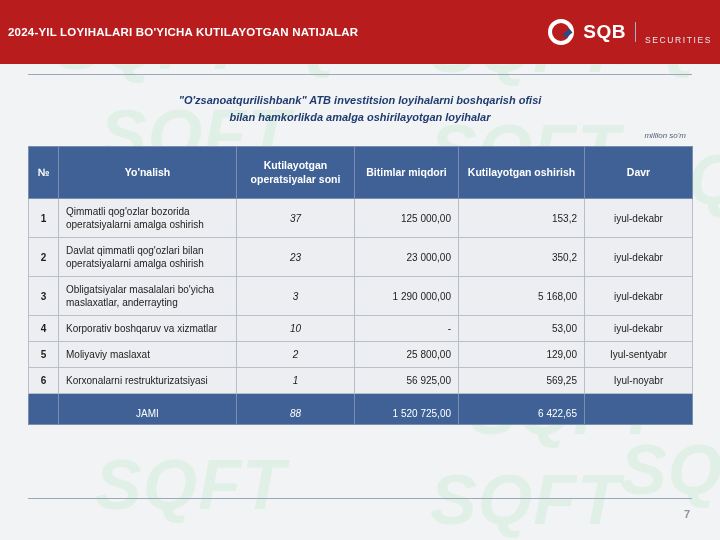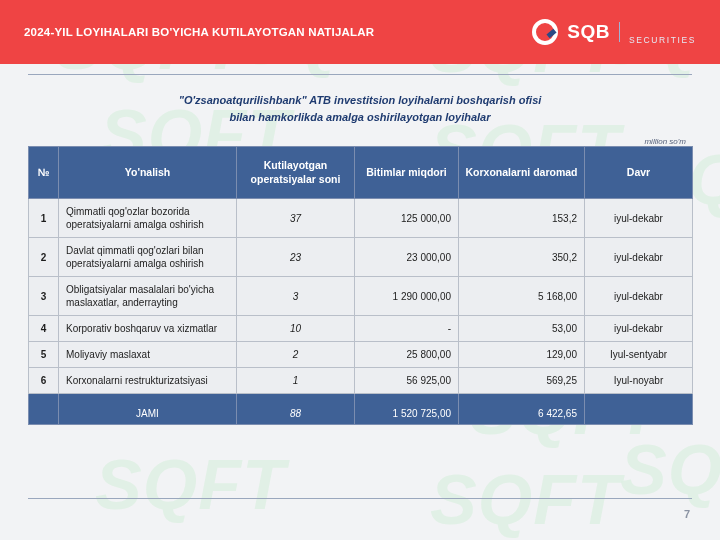--- a/index.html
+++ b/index.html
@@ -33,25 +33,25 @@
     pointer-events: none;
     opacity: .85;
   }
 
   
   .header {
     position: absolute;
     top: 0; left: 0;
     width: 720px;
     height: 64px;
-    background: #ef4444;
+    background: #b91c1c;
     display: flex;
     align-items: center;
     justify-content: space-between;
-    padding: 0 24px;
+    padding: 0 8px;
     box-sizing: border-box;
   }
   .header-title {
     color: #ffffff;
     font-size: 11.5px;
     font-weight: 700;
     letter-spacing: .2px;
     max-width: 480px;
     line-height: 1.25;
   }
@@ -131,21 +131,21 @@
     text-align: center;
     color: #1f3b70;
     font-size: 11px;
     font-weight: 700;
     font-style: italic;
     line-height: 1.5;
   }
 
   .units {
     position: absolute;
-    top: 137px;
+    top: 131px;
     right: 34px;
     color: #55607a;
     font-size: 8px;
     font-style: italic;
   }
 
   
   .table-wrap {
     position: absolute;
     top: 146px;
@@ -265,21 +265,21 @@
           <col class="col4">
           <col class="col5">
           <col class="col6">
       </colgroup>
       <thead>
         <tr>
           <th>№</th>
           <th>Yo'nalish</th>
           <th>Kutilayotgan operatsiyalar soni</th>
           <th>Bitimlar miqdori</th>
-          <th>Korxonalarni daromad</th>
+          <th>Kutilayotgan oshirish</th>
           <th>Davr</th>
         </tr>
       </thead>
       <tbody id="tbody">
           <tr>
             <td class="c-no">1</td>
             <td class="c-dir">Qimmatli qog'ozlar bozorida operatsiyalarni amalga oshirish</td>
             <td class="c-num">37</td>
             <td class="c-right">125 000,00</td>
             <td class="c-right">153,2</td>

